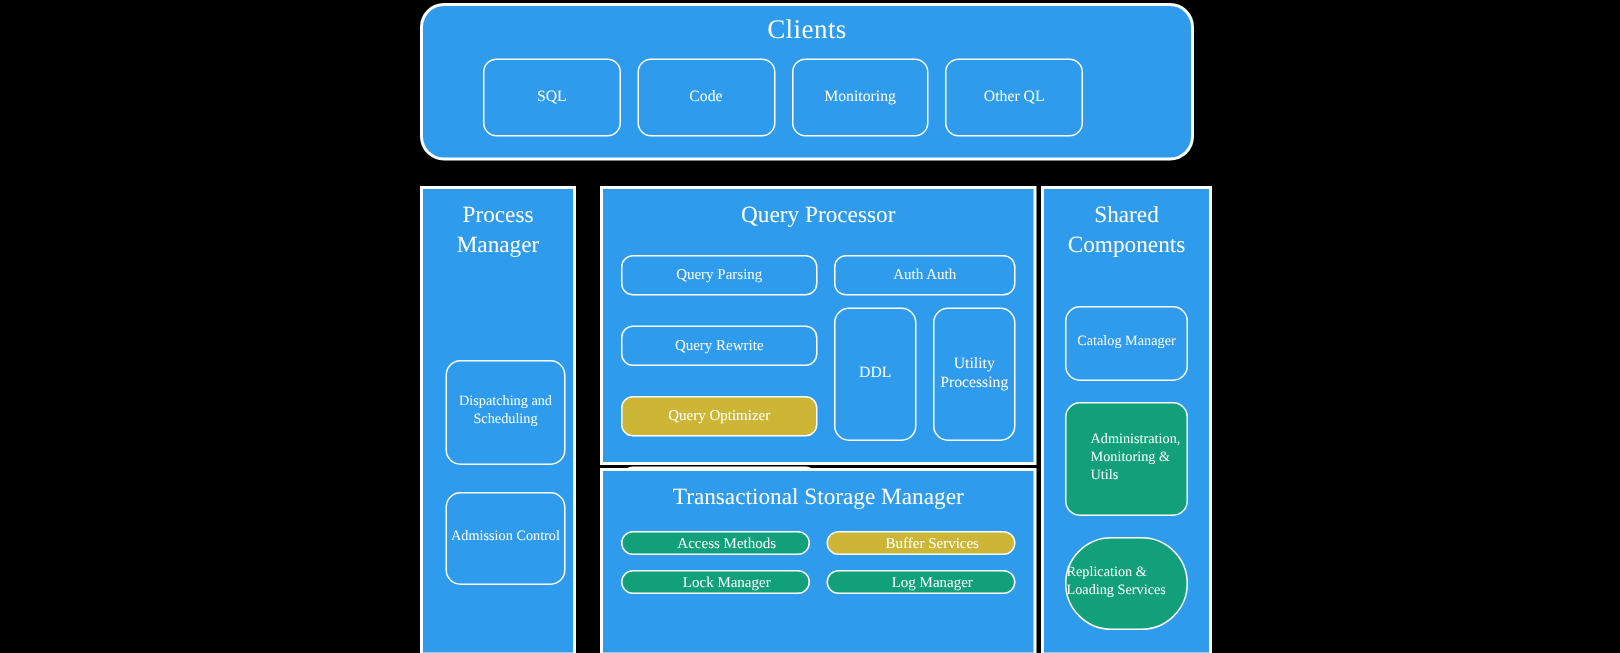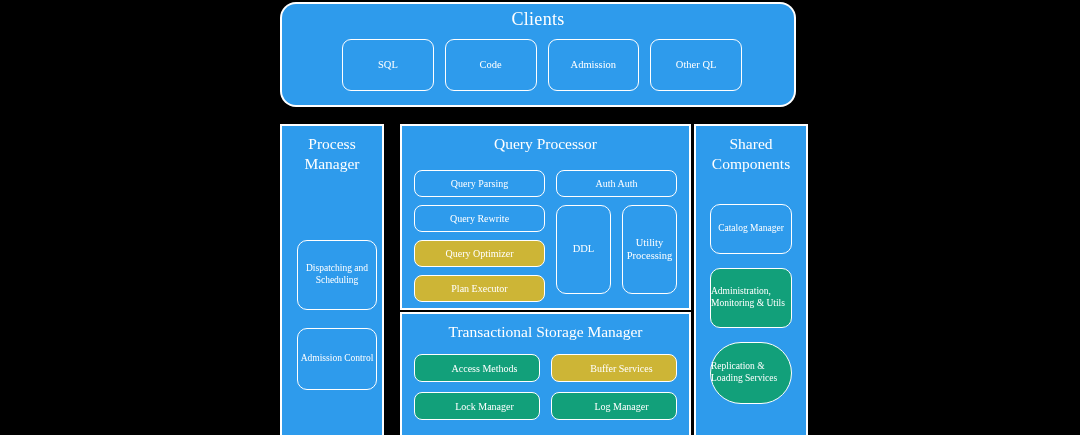--- a/index.html
+++ b/index.html
@@ -39,21 +39,21 @@
     left: 0;
     width: 100%;
     text-align: center;
     color: #ffffff;
     font-size: 18px;
     letter-spacing: 0.3px;
   }
 
   .clients-row {
     position: absolute;
-    left: 60px;
+    left: 40px;
     top: 35px;
     width: 400px;
     height: 52px;
     display: flex;
     gap: 11px;
   }
 
   .client-box {
     flex: 1;
     border: 1.4px solid #ffffff;
@@ -126,21 +126,21 @@
     height: 182px;
   }
   .qp-grid {
     position: absolute;
     left: 12px;
     top: 44px;
     width: 263px;
     display: flex;
     gap: 11px;
   }
-  .qp-col-left { width: 131px; display: flex; flex-direction: column; gap: 8px; }
+  .qp-col-left { width: 131px; display: flex; flex-direction: column; gap: 20px; }
   .qp-col-right { flex: 1; }
 
   .pill {
     height: 27px;
     border-radius: 8px;
     display: flex;
     align-items: center;
     justify-content: center;
     color: #ffffff;
     font-size: 10px;
@@ -175,21 +175,21 @@
   }
   .tsm-grid {
     position: absolute;
     left: 12px;
     top: 40px;
     width: 263px;
     display: grid;
     grid-template-columns: 1fr 1fr;
     gap: 10px 11px;
   }
-  .tsm-grid .pill { height: 28px; font-size: 10px; padding-left: 15px; }
+  .tsm-grid .pill { height: 16px; font-size: 10px; padding-left: 15px; }
 
   
   .shared-panel {
     left: 414px;
     top: 0px;
     width: 110px;
     height: 309px;
   }
   .sc-boxes {
     position: absolute;
@@ -204,34 +204,34 @@
     font-size: 9.5px;
     line-height: 1.25;
     display: flex;
     align-items: center;
     justify-content: center;
     margin-bottom: 14px;
   }
   .sc-box.outline { background: transparent; }
   .sc-box.green { background: #12A07A; }
   .sc-box.h1 { height: 50px; }
-  .sc-box.h2 { height: 60px; }
+  .sc-box.h2 { height: 76px; padding-left: 16px; }
   .sc-box.h3 { height: 62px; border-radius: 31px; }
 </style>
 </head>
 <body>
 
 <div class="diagram">
 
   <div class="clients-panel">
     <div class="clients-title">Clients</div>
     <div class="clients-row">
       <div class="client-box">SQL</div>
       <div class="client-box">Code</div>
-      <div class="client-box">Admission</div>
+      <div class="client-box">Monitoring</div>
       <div class="client-box">Other QL</div>
     </div>
   </div>
 
   <div class="lower">
 
     <div class="panel process-panel">
       <div class="panel-title">
         <div>Process</div>
         <div>Manager</div>

